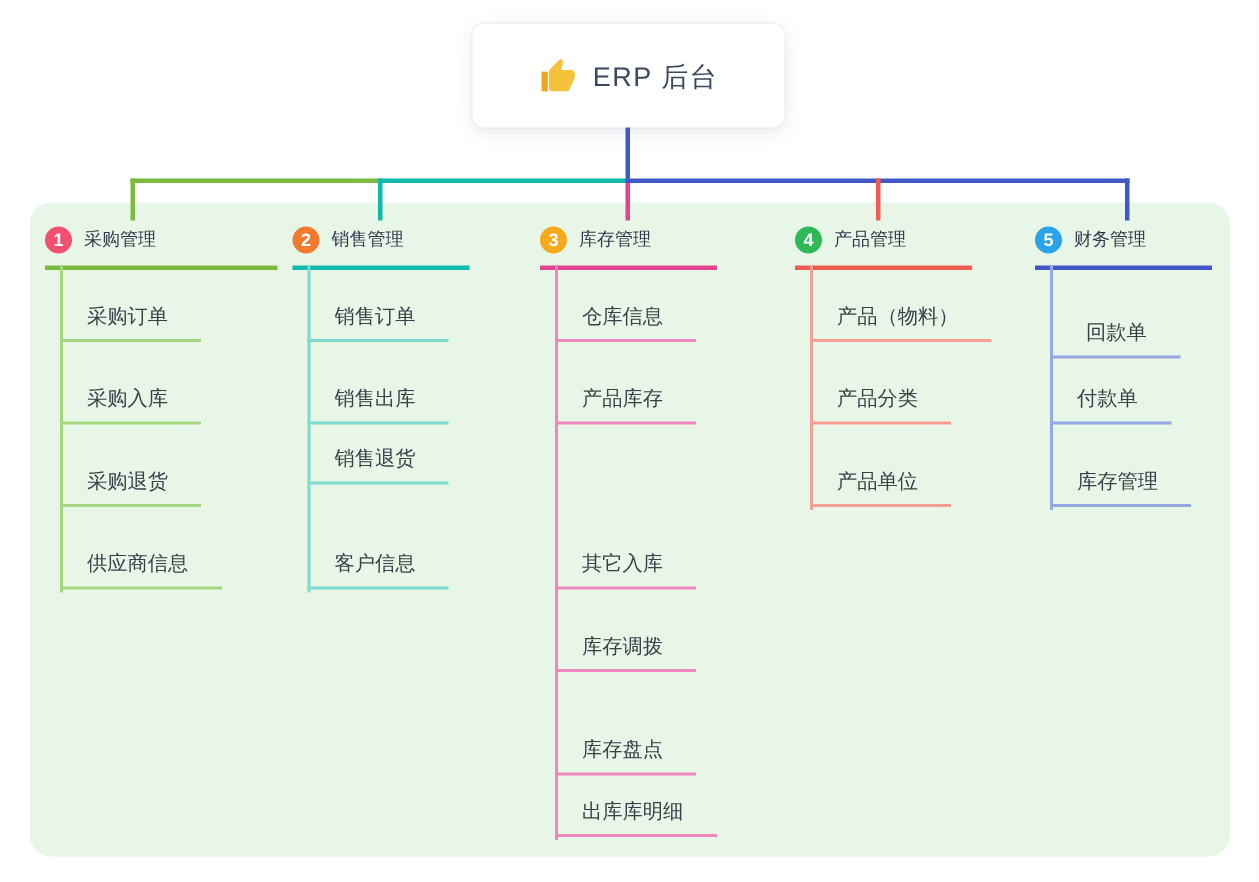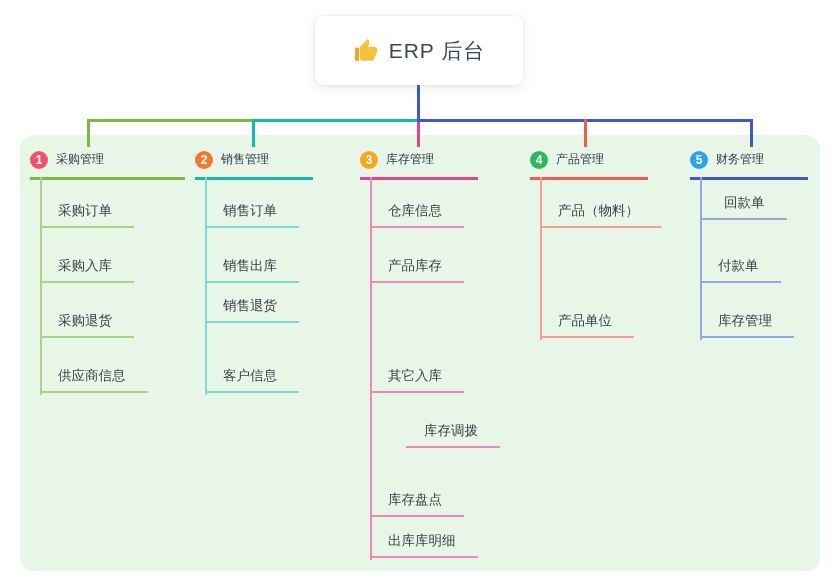--- a/index.html
+++ b/index.html
@@ -26,21 +26,21 @@
     background: #ffffff;
     border-radius: 8px;
     box-shadow: 0 3px 12px rgba(60,70,110,0.12), 0 0 0 1px rgba(60,70,110,0.04);
     display: flex;
     align-items: center;
     justify-content: center;
     gap: 10px;
     z-index: 5;
   }
   .root-title {
-    font-size: 21px;
+    font-size: 18px;
     color: #3B4660;
     letter-spacing: 1px;
   }
   .thumb-icon { width: 26px; height: 26px; display: inline-block; }
   
   .conn { position: absolute; z-index: 1; }
   .conn.v { width: 3px; }
   .conn.h { height: 3px; }
   
   .branch { position: absolute; top: 148px; z-index: 2; }
@@ -136,37 +136,38 @@
 
 <div class="branch" style="left:360px;">
   <div class="branch-title" style="width: 118px; border-bottom-color: rgb(226, 68, 143);">
     <span class="badge" style="background-color: rgb(248, 168, 27);">3</span>
     <span class="branch-label">库存管理</span>
   </div>
   <div class="vline" style="height: 383px; background-color: rgb(239, 135, 190);"></div>
   <div class="child" style="top: 48px; border-bottom-color: rgb(239, 135, 190);">仓库信息</div>
   <div class="child" style="top: 103px; border-bottom-color: rgb(239, 135, 190);">产品库存</div>
   <div class="child" style="top: 213px; border-bottom-color: rgb(239, 135, 190);">其它入库</div>
-  <div class="child" style="top: 268px; border-bottom-color: rgb(239, 135, 190); margin-left: 36px;">库存调拨</div>
+  <div class="child" style="top: 268px; border-bottom-color: rgb(239, 135, 190);">库存调拨</div>
   <div class="child" style="top: 337px; border-bottom-color: rgb(239, 135, 190);">库存盘点</div>
   <div class="child" style="top: 378px; border-bottom-color: rgb(239, 135, 190);">出库库明细</div>
 </div>
 
 <div class="branch" style="left:530px;">
   <div class="branch-title" style="width: 118px; border-bottom-color: rgb(242, 91, 80);">
     <span class="badge" style="background-color: rgb(47, 184, 87);">4</span>
     <span class="branch-label">产品管理</span>
   </div>
   <div class="vline" style="height: 163px; background-color: rgb(247, 157, 146);"></div>
   <div class="child" style="top: 48px; border-bottom-color: rgb(247, 157, 146);">产品（物料）</div>
+  <div class="child" style="top: 103px; border-bottom-color: rgb(247, 157, 146);">产品分类</div>
   <div class="child" style="top: 158px; border-bottom-color: rgb(247, 157, 146);">产品单位</div>
 </div>
 
 <div class="branch" style="left:690px;">
   <div class="branch-title" style="width: 118px; border-bottom-color: rgb(65, 89, 198);">
     <span class="badge" style="background-color: rgb(43, 163, 232);">5</span>
     <span class="branch-label">财务管理</span>
   </div>
   <div class="vline" style="height: 163px; background-color: rgb(147, 168, 224);"></div>
-  <div class="child" style="top: 40px; border-bottom-color: rgb(147, 168, 224); padding-left: 24px;">回款单</div>
+  <div class="child" style="top: 59px; border-bottom-color: rgb(147, 168, 224); padding-left: 24px;">回款单</div>
   <div class="child" style="top: 103px; border-bottom-color: rgb(147, 168, 224);">付款单</div>
   <div class="child" style="top: 158px; border-bottom-color: rgb(147, 168, 224);">库存管理</div>
 </div>
 
 </body></html>

